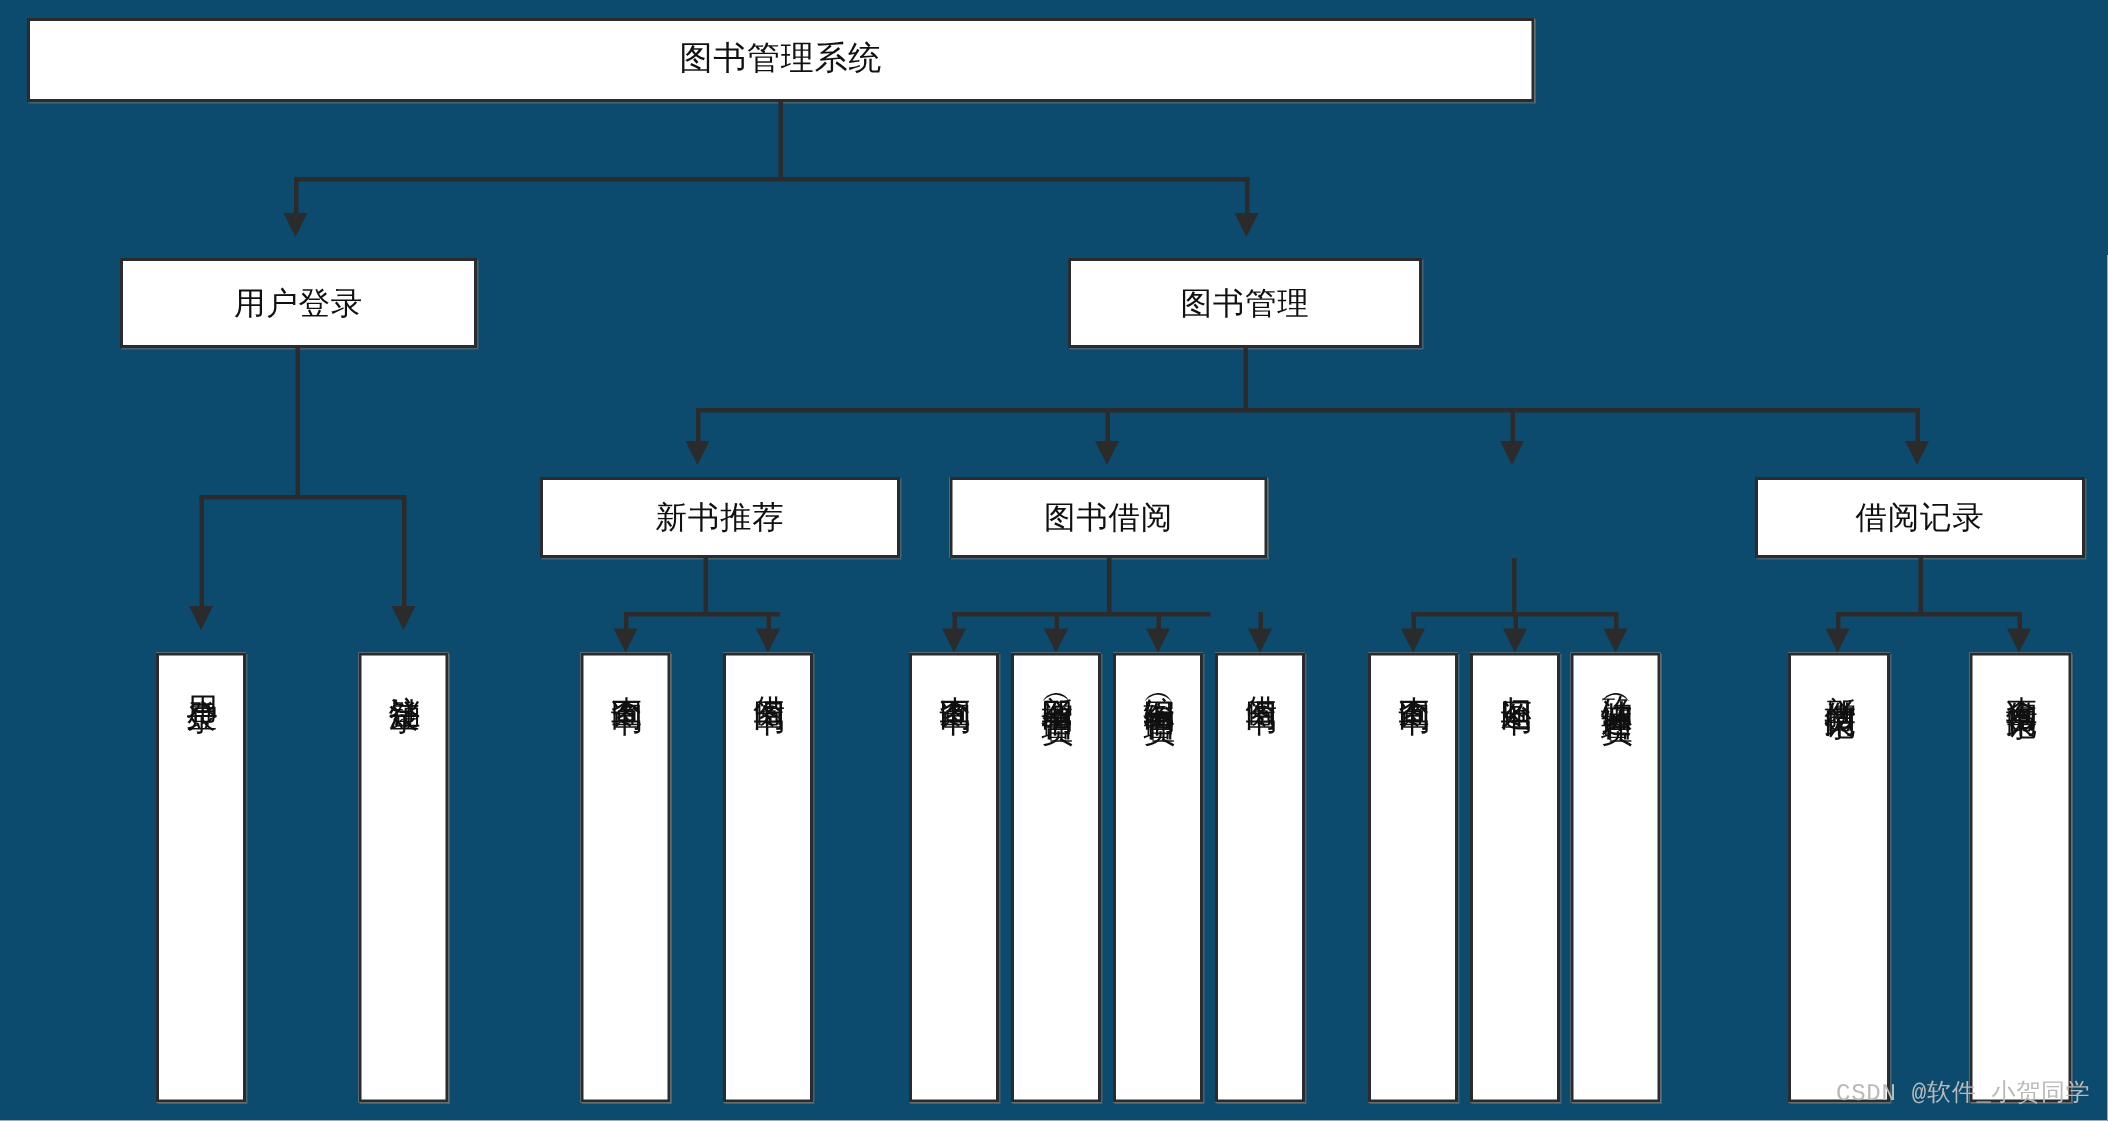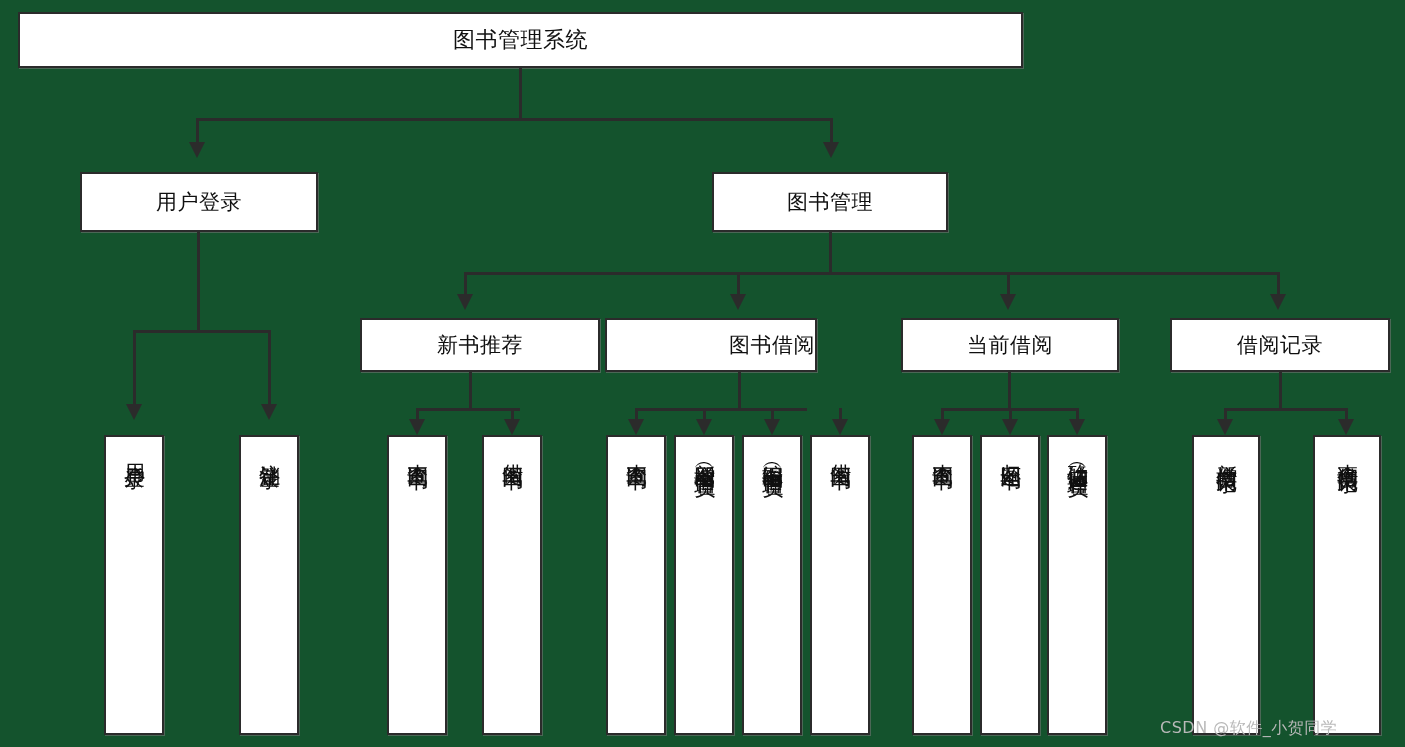--- a/index.html
+++ b/index.html
@@ -6,21 +6,21 @@
   html,body{margin:0;padding:0;background:#ffffff;}
   body{
     font-family:"DejaVu Sans","Liberation Sans",sans-serif;
     color:#1a1a1a;
     -webkit-font-smoothing:antialiased;
   }
   #canvas{
     position:relative;
     width:1405px;
     height:747px;
-    background:#14532d;
+    background:#0c4a6e;
     overflow:hidden;
   }
 
   
   .node{
     position:absolute;
     box-sizing:border-box;
     background:#ffffff;
     border:2px solid #2b2b2b;
     box-shadow:1px 1px 0 rgba(120,120,120,.55);
@@ -123,25 +123,22 @@
   <div class="lineV" style="left:737px;top:272px;height:26px;"></div>
   <div class="arrow" style="left:730px;top:294px;"></div>
   <div class="lineV" style="left:1007px;top:272px;height:26px;"></div>
   <div class="arrow" style="left:1000px;top:294px;"></div>
   <div class="lineV" style="left:1277px;top:272px;height:26px;"></div>
   <div class="arrow" style="left:1270px;top:294px;"></div>
 
   <div class="node h" style="left:360px;top:318px;width:240px;height:54px;">
     <span class="label">新书推荐</span>
   </div>
-  <div class="node h" style="left:605px;top:318px;width:212px;height:54px;justify-content:flex-end;">
+  <div class="node h" style="left:633px;top:318px;width:212px;height:54px;">
     <span class="label">图书借阅</span>
-  </div>
-  <div class="node h" style="left:901px;top:318px;width:218px;height:54px;">
-    <span class="label">当前借阅</span>
   </div>
   <div class="node h" style="left:1170px;top:318px;width:220px;height:54px;align-items:center;">
     <span class="label">借阅记录</span>
   </div>
 
   <div class="lineV" style="left:469px;top:372px;height:38px;"></div>
   <div class="lineH" style="left:416px;top:408px;width:104px;"></div>
   <div class="lineV" style="left:416px;top:408px;height:14px;"></div>
   <div class="arrow" style="left:409px;top:419px;"></div>
   <div class="lineV" style="left:511px;top:408px;height:14px;"></div>
@@ -211,15 +208,15 @@
     <span class="label">确认归还（管理员）</span>
   </div>
 
   <div class="node v" style="left:1192px;top:435px;width:68px;height:300px;">
     <span class="label">新增借阅记录</span>
   </div>
   <div class="node v" style="left:1313px;top:435px;width:68px;height:300px;">
     <span class="label">查询借阅记录</span>
   </div>
 
-  <div class="watermark" style="left:1160px;top:718px;">CSDN @软件_小贺同学</div>
+  <div class="watermark" style="left:1224px;top:718px;font-family:Liberation Mono, monospace;">CSDN @软件_小贺同学</div>
 
 </div>
 
 </body></html>

